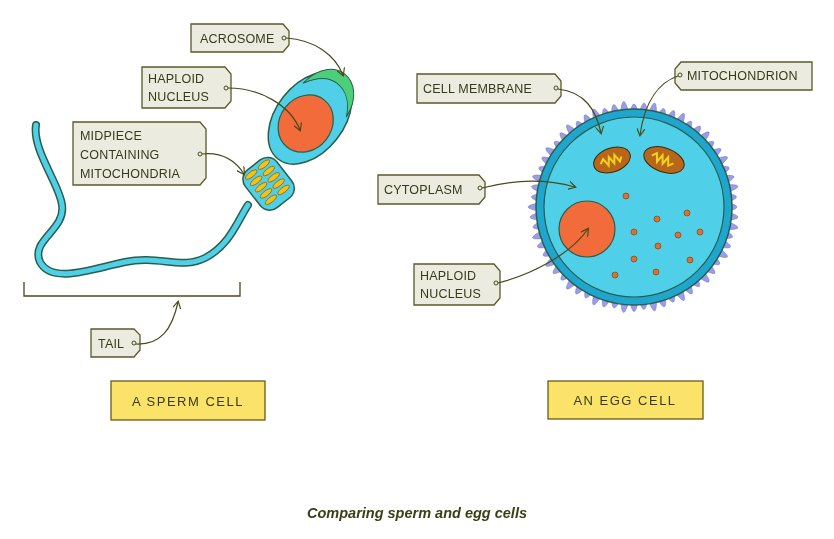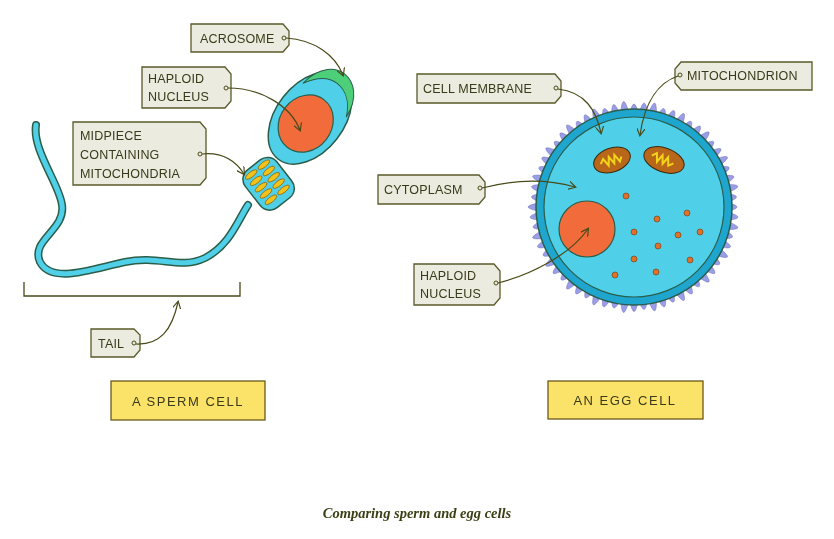--- a/index.html
+++ b/index.html
@@ -1,20 +1,20 @@
 <!DOCTYPE html>
 <html><head>
 <meta charset="utf-8">
 <style>
   html, body { margin:0; padding:0; background:#ffffff; }
   body { width:834px; height:539px; position:relative; overflow:hidden; font-family:"Liberation Sans", sans-serif; }
   svg { position:absolute; left:0; top:0; }
   .tag-text { font-family:"Liberation Sans", sans-serif; font-size:12.5px; fill:#3a3a1a; letter-spacing:0.2px; }
   .title-text { font-family:"Liberation Sans", sans-serif; font-size:13px; fill:#3a3a1a; letter-spacing:1.5px; }
-  .caption { position:absolute; left:0; width:834px; top:505px; text-align:center; font-family:Liberation Serif, serif; font-style:italic; font-weight:bold; font-size:14.5px; color:#3b3f14; }
+  .caption { position:absolute; left:0; width:834px; top:505px; text-align:center; font-family:Liberation Sans, sans-serif; font-style:italic; font-weight:bold; font-size:14.5px; color:#3b3f14; }
 </style>
 </head>
 <body>
 
 <svg width="834" height="539" viewBox="0 0 834 539">
   <defs>
     <marker id="arrow" viewBox="0 0 10 10" refX="8" refY="5" markerWidth="7" markerHeight="7" orient="auto">
       <path d="M0,0 L9,5 L0,10" fill="none" stroke="#4a4a1a" stroke-width="1.4"></path>
     </marker>
   </defs>

